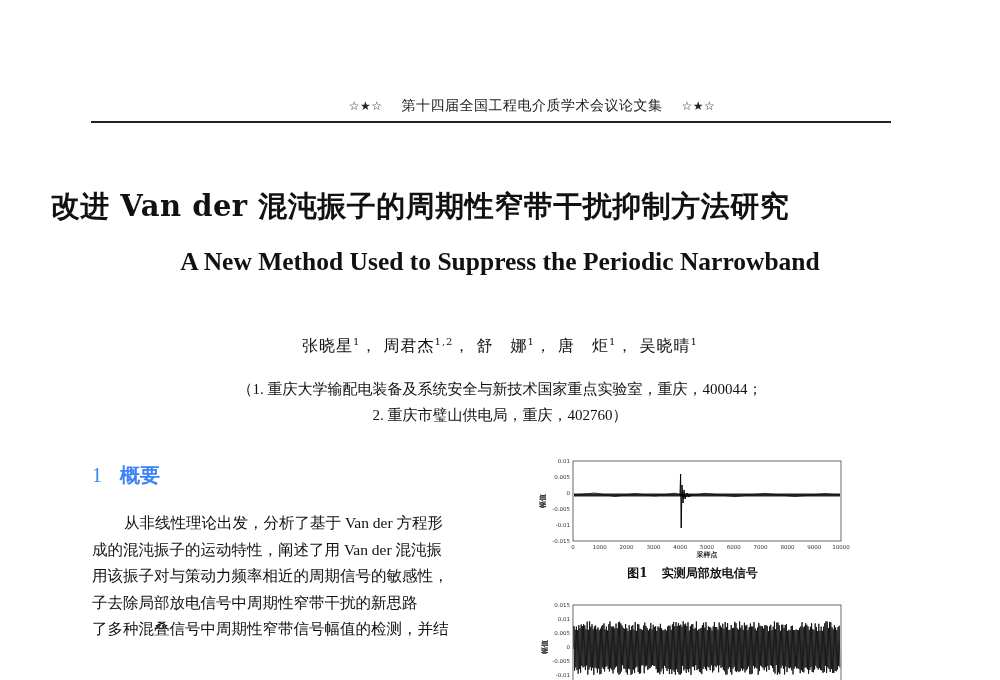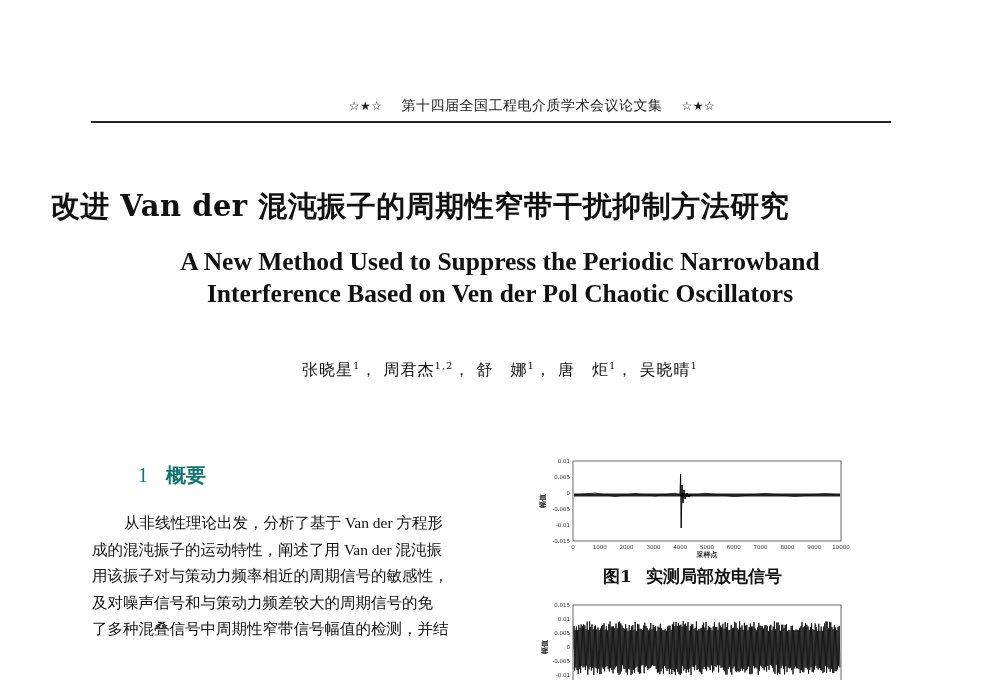--- a/index.html
+++ b/index.html
@@ -22,89 +22,90 @@
     position: absolute; left: 0; top: 187px; width: 840px; text-align: center;
     font-size: 29px; font-weight: bold; letter-spacing: 0.5px; color: #111;
   }
   .title-en {
     position: absolute; left: 0; top: 246px; width: 1000px; text-align: center;
     font-family: "Liberation Serif", serif; font-weight: bold;
     font-size: 25.5px; line-height: 32px; color: #111;
   }
   .authors {
     position: absolute; left: 0; top: 336px; width: 1000px; text-align: center;
-    font-size: 16px; color: #111; letter-spacing: 1px; margin-top: 24px;
+    font-size: 16px; color: #111; letter-spacing: 1px;
   }
   .authors sup { font-size: 10px; }
   .affil {
     position: absolute; left: 0; top: 376px; width: 1000px; text-align: center;
     font-family: "Liberation Serif", serif; font-size: 15px; line-height: 26px; color: #111;
   }
   .section-heading {
     position: absolute; left: 92px; top: 462px;
-    font-size: 20px; font-weight: bold; color: #0f766e; margin-left: 46px;
+    font-size: 20px; font-weight: bold; color: #3b82f6;
   }
   .section-heading .num { font-family: "Liberation Serif", serif; font-weight: normal; margin-right: 18px; }
   .body-text {
     position: absolute; left: 92px; top: 510px; width: 400px;
     font-family: "Liberation Serif", serif; font-size: 15.5px; line-height: 26.6px;
     color: #111; text-align: justify;
   }
   .body-text .line { white-space: nowrap; height: 26.6px; overflow: hidden; }
   .body-text .indent { padding-left: 32px; font-family: Liberation Serif, serif; }
   .fig {
     position: absolute; left: 535px;
   }
   .fig1 { top: 455px; width: 315px; height: 105px; }
   .fig2 { top: 595px; width: 315px; height: 85px; }
   .fig svg { display: block; }
   .caption {
     position: absolute; left: 535px; top: 565px; width: 315px; text-align: center;
-    font-size: 17px; font-weight: bold; color: #111;
+    font-size: 12px; font-weight: bold; color: #111;
   }
   .caption .fnum { margin-right: 14px; }
   .axis-text { font-family: "DejaVu Sans", sans-serif; font-size: 5.5px; fill: #333; }
   .axis-label { font-family: "DejaVu Sans", sans-serif; font-size: 7px; fill: #222; font-weight: bold; }
 </style>
 </head>
 <body>
 
 <div class="running-header">
   <span class="stars">☆★☆</span>
   <span>第十四届全国工程电介质学术会议论文集</span>
   <span class="stars">☆★☆</span>
 </div>
 <div class="header-rule"></div>
 
 <div class="title-cn">改进 Van der 混沌振子的周期性窄带干扰抑制方法研究</div>
 <div class="title-en">
   <div>A New Method Used to Suppress the Periodic Narrowband</div>
-  <div>Interference Based on Ven der Pol Chaotic Oscillators</div>
 </div>
 
 <div class="authors">
   <span><span>张晓星</span><sup>1</sup></span>，
   <span><span>周君杰</span><sup>1,2</sup></span>，
   <span><span>舒　娜</span><sup>1</sup></span>，
   <span><span>唐　炬</span><sup>1</sup></span>，
   <span><span>吴晓晴</span><sup>1</sup></span>
 </div>
 
 <div class="affil">
+  <div>（1. 重庆大学输配电装备及系统安全与新技术国家重点实验室，重庆，400044；</div>
+  <div>2. 重庆市璧山供电局，重庆，402760）</div>
 </div>
 
 <div class="section-heading">
   <span class="num">1</span><span>概要</span>
 </div>
 
 <div class="body-text">
   <div class="line indent">从非线性理论出发，分析了基于 Van der 方程形</div>
   <div class="line">成的混沌振子的运动特性，阐述了用 Van der 混沌振</div>
   <div class="line">用该振子对与策动力频率相近的周期信号的敏感性，</div>
-  <div class="line">及对噪声信号和与策动力频差较大的周期信号的免</div>
+  <div class="line">子去除局部放电信号中周期性窄带干扰的新思路</div>
   <div class="line">了多种混叠信号中周期性窄带信号幅值的检测，并结</div>
 </div>
 
 <div class="fig fig1">
   <svg width="315" height="105" viewBox="0 0 315 105">
     <rect x="38" y="6" width="268" height="80" fill="#fff" stroke="#444" stroke-width="0.8"></rect>
     <g class="axis-text">
       <text x="35" y="8" text-anchor="end">0.01</text>
       <text x="35" y="24" text-anchor="end">0.005</text>
       <text x="35" y="40" text-anchor="end">0</text>

